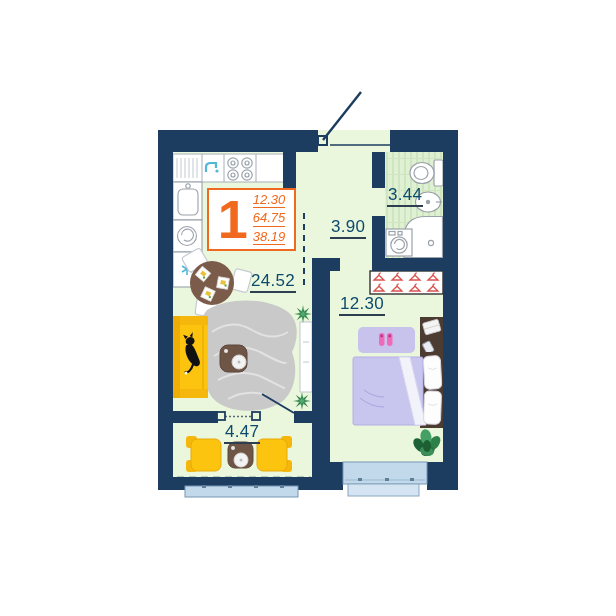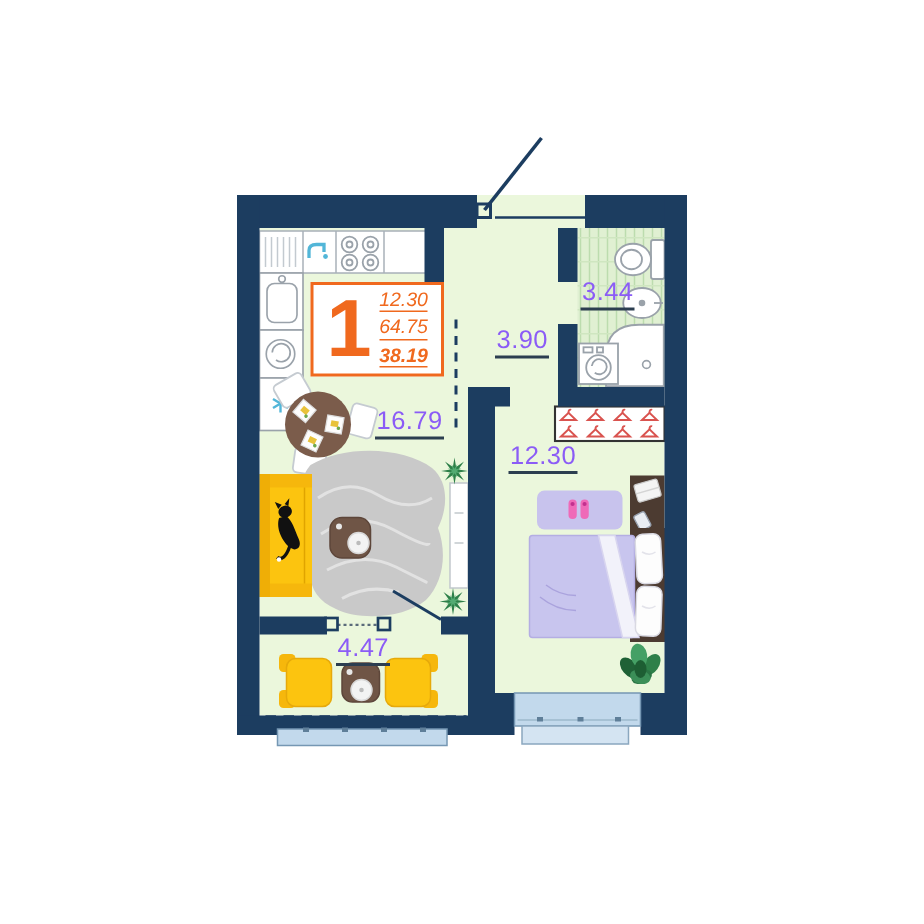--- a/index.html
+++ b/index.html
@@ -1,28 +1,28 @@
 <!DOCTYPE html>
 <html><head>
 <meta charset="utf-8">
 <style>
   html,body{margin:0;padding:0;background:#ffffff;}
   .canvas{position:relative;width:616px;height:616px;background:#ffffff;overflow:hidden;
           font-family:"Liberation Sans",sans-serif;}
   svg{position:absolute;left:0;top:0;}
-  .room-label{position:absolute;font-size:17px;line-height:1.05;color:#8b5cf6;
+  .room-label{position:absolute;font-size:17px;line-height:1.05;color:#0c4a6e;
               border-bottom:2px solid #2c3e50;padding:0 1px 1px 1px;letter-spacing:.3px;text-align:center;}
   .badge{position:absolute;left:207px;top:188px;width:89px;height:63px;background:#ffffff;
          border:2px solid #f0691e;box-sizing:border-box;display:flex;align-items:center;
          justify-content:center;gap:8px;}
   .badge-num{color:#f0691e;font-size:54px;font-weight:700;line-height:.82;letter-spacing:-3px;}
   .badge-col{display:flex;flex-direction:column;align-items:flex-start;}
   .badge-val{color:#f0691e;font-size:13px;font-style:italic;line-height:1.1;
              border-bottom:1.4px solid #f0691e;margin:1px 0 2px 0;width:max-content;}
-  .badge-val.total{font-weight:700;}
+  .badge-val.total{font-weight:400;}
 </style>
 </head>
 <body>
 
 <div class="canvas">
 
 <svg width="616" height="616" viewBox="0 0 616 616">
   <defs>
     <pattern id="tile" width="6" height="16" patternUnits="userSpaceOnUse">
       <rect width="6" height="16" fill="#e0f0d2"></rect>
@@ -305,19 +305,19 @@
 
 <div class="badge">
   <div class="badge-num">1</div>
   <div class="badge-col">
     <span class="badge-val">12.30</span>
     <span class="badge-val">64.75</span>
     <span class="badge-val total">38.19</span>
   </div>
 </div>
 
-<div class="room-label" style="left:250px;top:272px;">16.79</div>
+<div class="room-label" style="left:250px;top:272px;">24.52</div>
 <div class="room-label" style="left:330px;top:218px;">3.90</div>
 <div class="room-label" style="left:387px;top:186px;">3.44</div>
 <div class="room-label" style="left:339px;top:295px;">12.30</div>
 <div class="room-label" style="left:224px;top:423px;">4.47</div>
 
 </div>
 
 </body></html>

